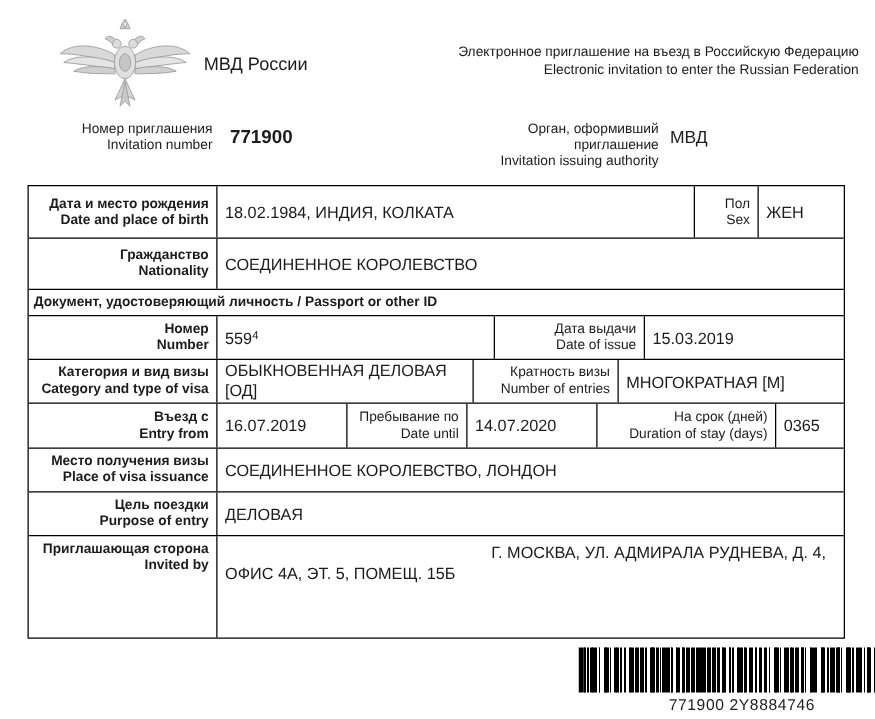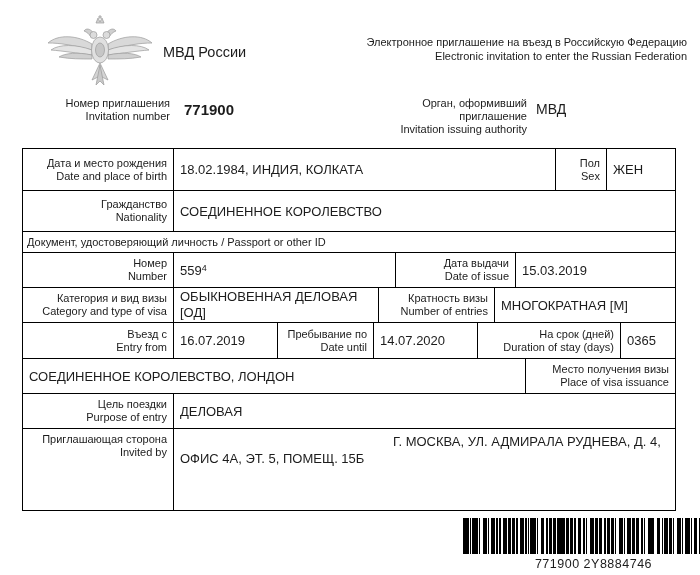--- a/index.html
+++ b/index.html
@@ -17,21 +17,21 @@
   #auth-label{position:absolute;left:355px;top:97px;width:172px;}
   #auth-value{position:absolute;left:536px;top:101px;font-size:14px;}
 
   
   #form-table{position:absolute;left:22px;top:148px;width:654px;border:1px solid #000;
               box-sizing:border-box;}
   .frow{display:flex;border-top:1px solid #000;box-sizing:border-box;align-items:stretch;}
   .frow:first-child{border-top:none;}
   .cell{box-sizing:border-box;border-left:1px solid #000;display:flex;flex-direction:column;
         justify-content:center;}
-  .cell:first-child{border-left:none;}
+  .cell:first-child{border-left:none;font-weight:bold;}
   .lab{align-items:flex-end;padding:1px 6px 1px 2px;font-size:11px;line-height:13px;text-align:right;}
   .val{padding:1px 2px 1px 6px;font-size:13px;justify-content:center;}
   .val .v{white-space:nowrap;}
   .flex1{flex:1;}
   .partial{font-size:9px;vertical-align:4px;}
   .top-align{justify-content:flex-start;padding-top:4px;}
   #invited-value-text{text-indent:213px;white-space:normal;line-height:17px;margin:0;}
 
   
   #barcode-block{position:absolute;left:430px;top:518px;width:261px;text-align:center;padding-left:33px;}
@@ -175,26 +175,26 @@
       <div class="cell lab" style="width:143px;">
         <div>На срок (дней)</div>
         <div>Duration of stay (days)</div>
       </div>
       <div class="cell val flex1">
         <span class="v">0365</span>
       </div>
     </div>
 
     <div class="frow" style="height:35px;">
-      <div class="cell val flex1">
-        <span class="v">СОЕДИНЕННОЕ КОРОЛЕВСТВО, ЛОНДОН</span>
-      </div>
       <div class="cell lab" style="width:150px;">
         <div>Место получения визы</div>
         <div>Place of visa issuance</div>
+      </div>
+      <div class="cell val flex1">
+        <span class="v">СОЕДИНЕННОЕ КОРОЛЕВСТВО, ЛОНДОН</span>
       </div>
     </div>
 
     <div class="frow" style="height:35px;">
       <div class="cell lab" style="width:150px;">
         <div>Цель поездки</div>
         <div>Purpose of entry</div>
       </div>
       <div class="cell val flex1">
         <span class="v">ДЕЛОВАЯ</span>

